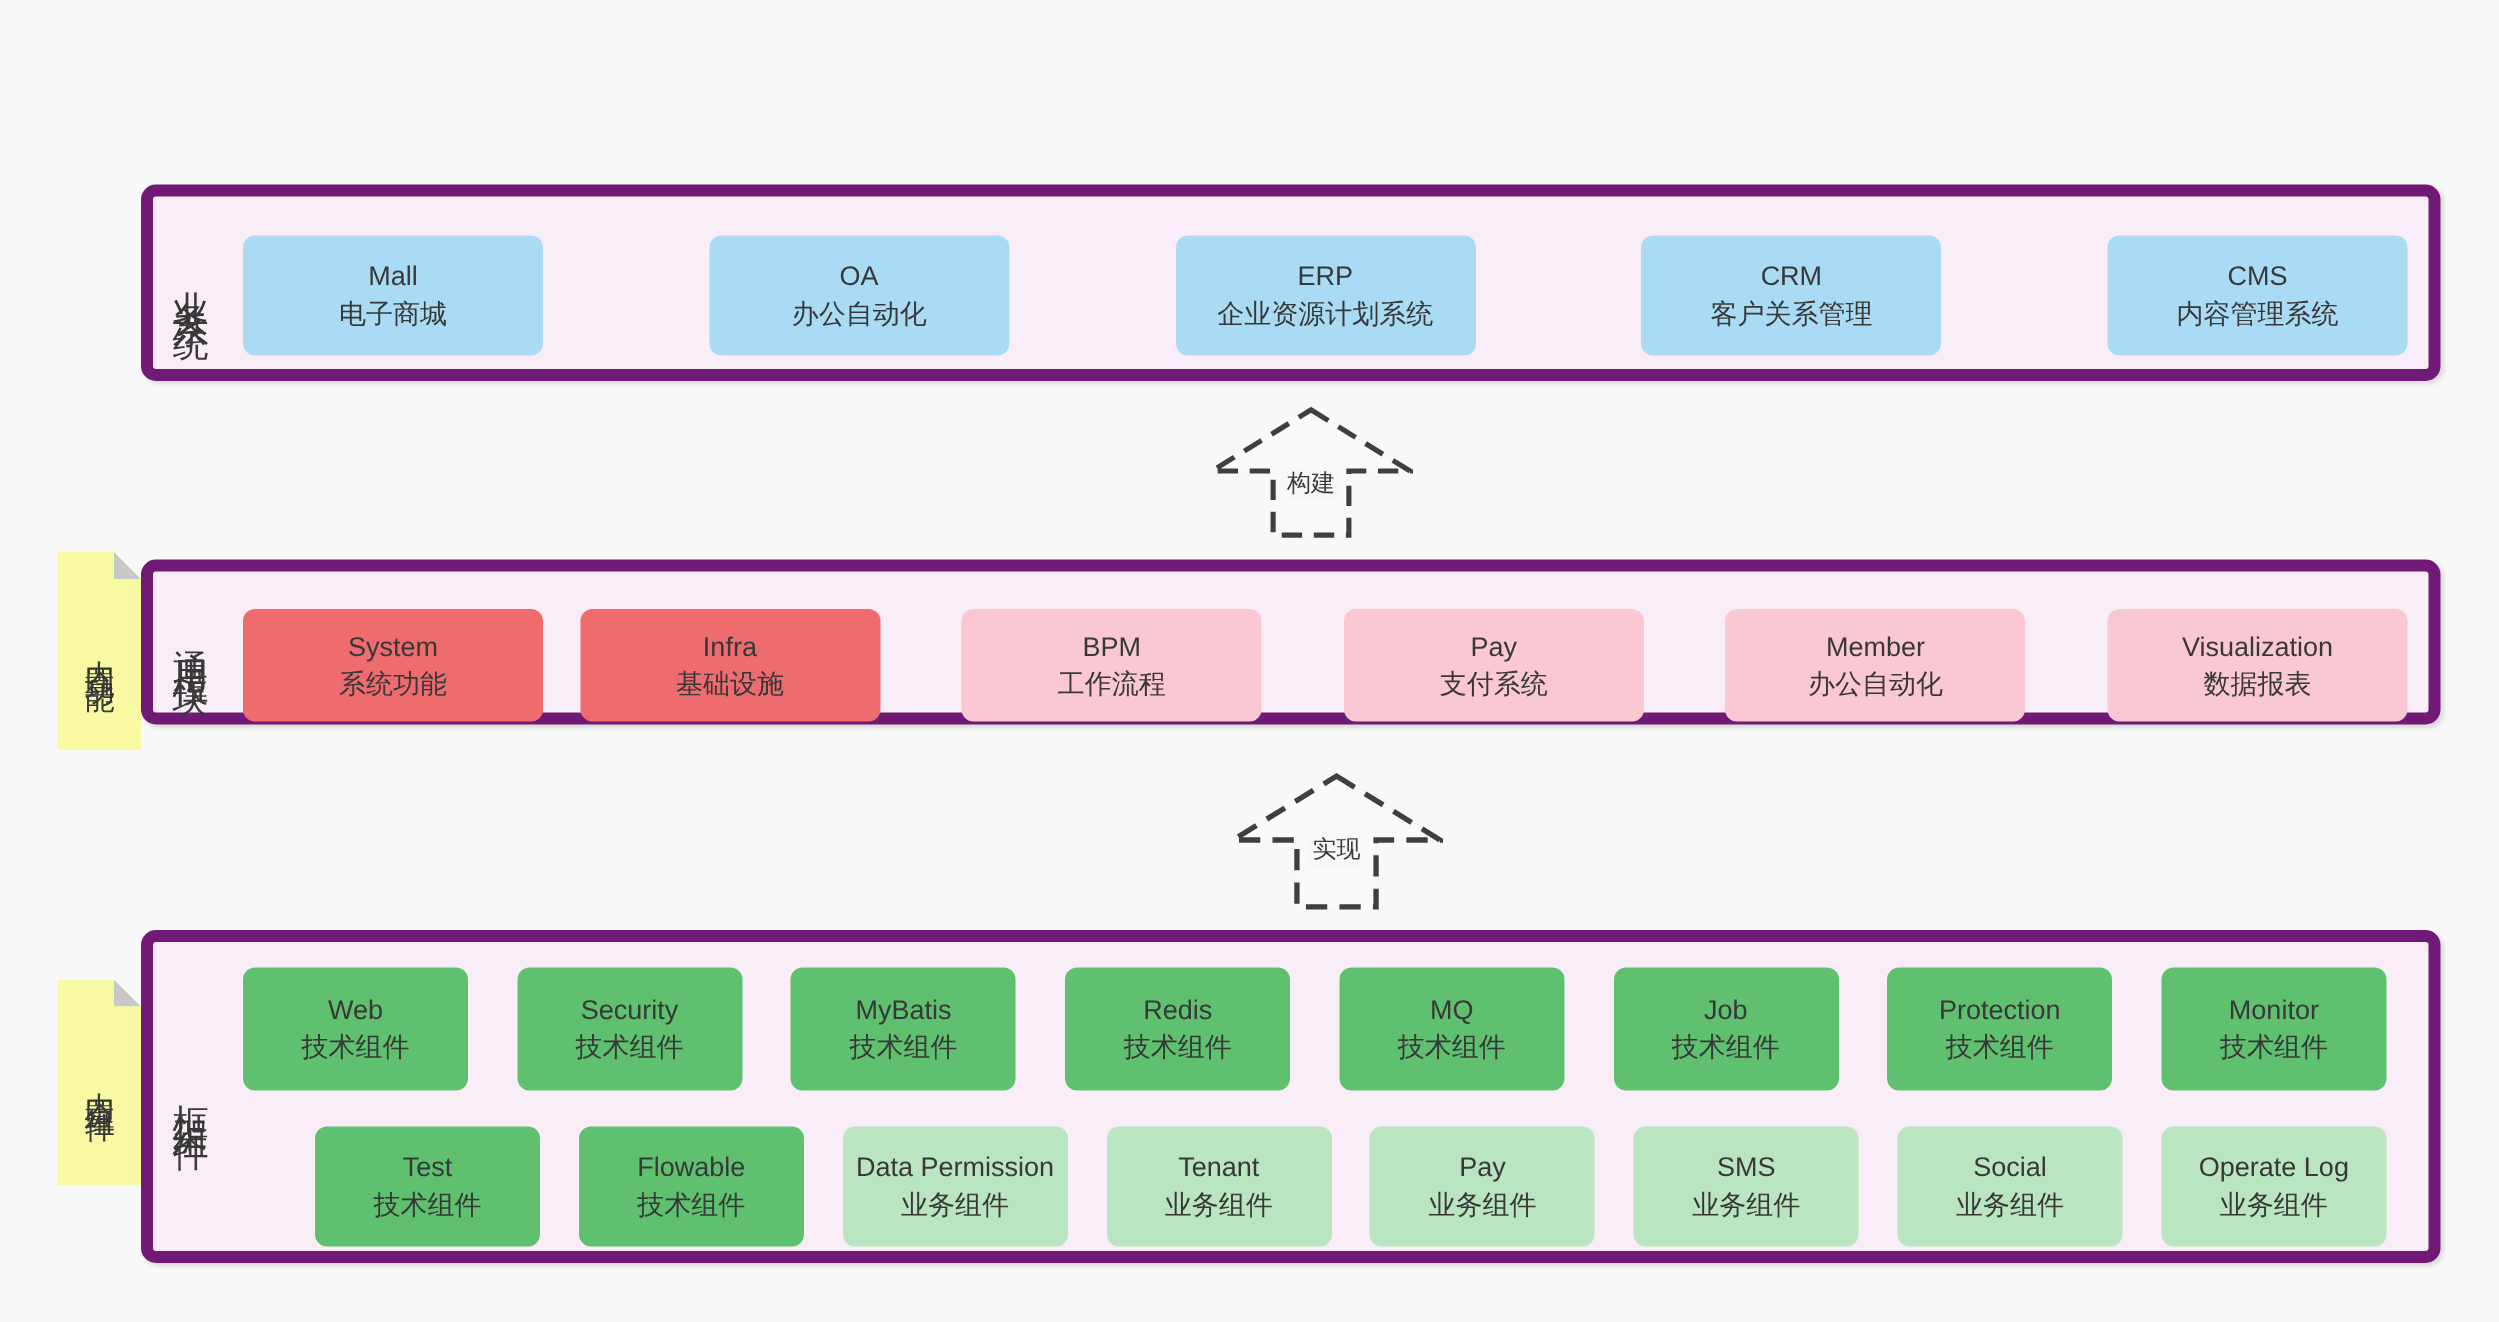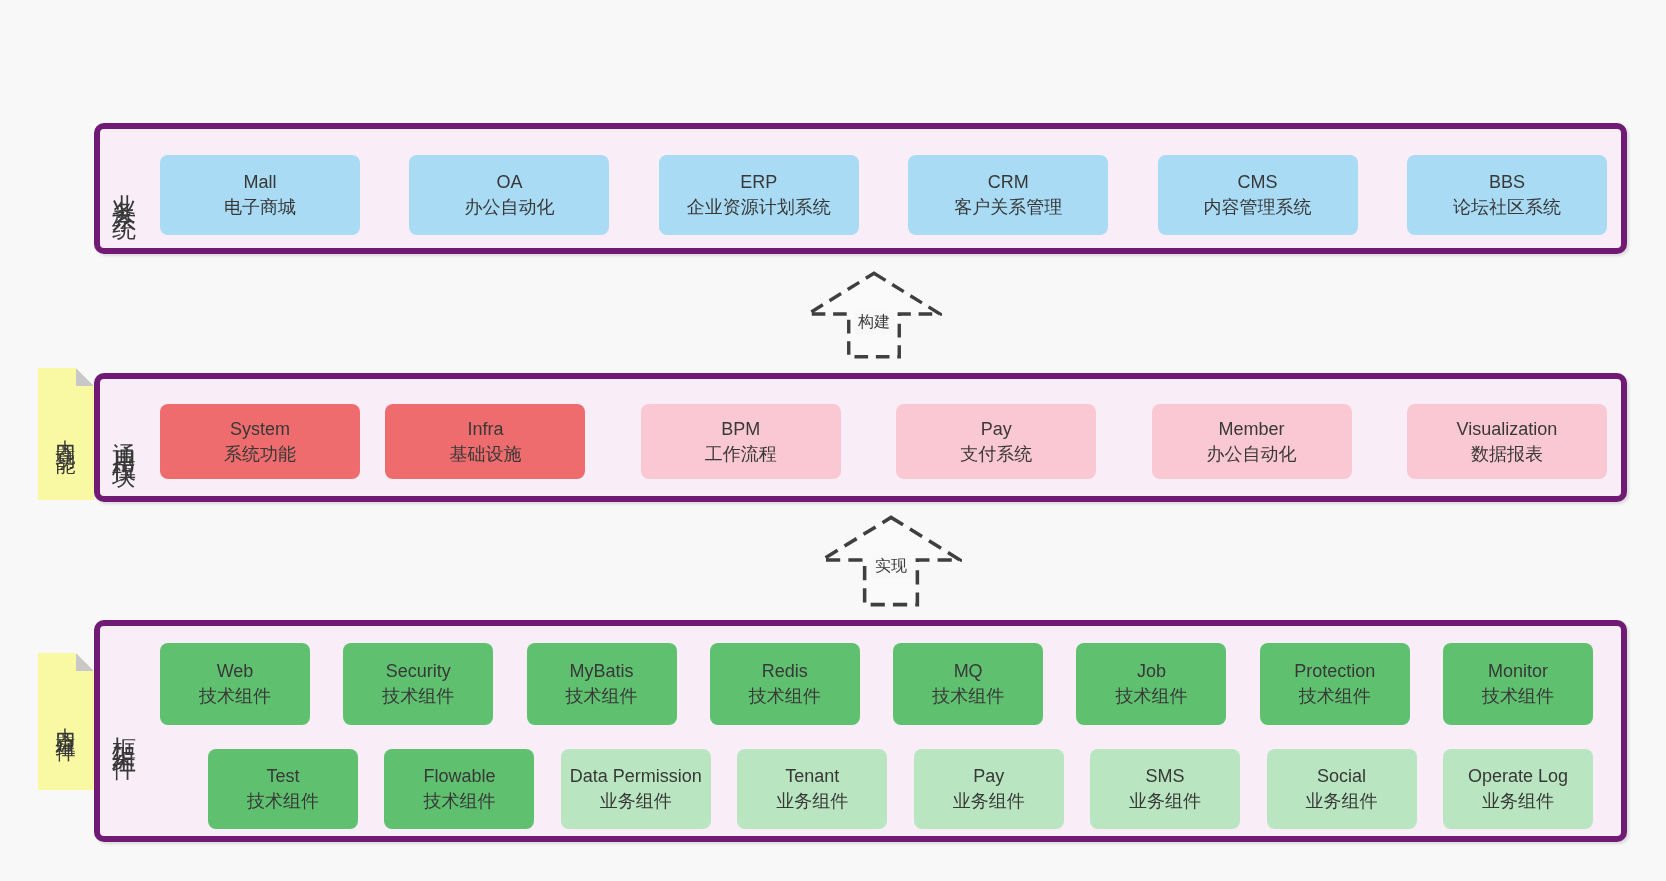--- a/index.html
+++ b/index.html
@@ -1,25 +1,25 @@
 <!DOCTYPE html>
 <html><head>
 <meta charset="utf-8">
 <style>
   html,body{margin:0;padding:0;background:#f8f8f8;}
   .canvas{
     position:relative;width:1666px;height:881px;background:#f8f8f8;overflow:hidden;
     font-family:"Liberation Sans","DejaVu Sans",sans-serif;color:#383838;
   }
   .layer{
-    position:absolute;background:#f9eef7;border:6px solid #701a75;border-radius:10px;
+    position:absolute;background:#f9eef7;border:8px solid #701a75;border-radius:10px;
     box-shadow:2px 2px 3px rgba(0,0,0,0.12);box-sizing:border-box;z-index:1;
   }
   .layer1{left:94px;top:123px;width:1533px;height:131px;}
-  .layer2{left:94px;top:373px;width:1533px;height:129px;}
+  .layer2{left:94px;top:373px;width:1533px;height:110px;}
   .layer3{left:94px;top:620px;width:1533px;height:222px;}
   .vlabel{
     position:absolute;left:12px;top:50%;transform:translateY(-50%);
     writing-mode:vertical-rl;text-orientation:upright;
     font-size:24px;letter-spacing:7px;color:#383838;line-height:1;white-space:nowrap;
   }
   .row{
     position:absolute;left:60px;display:flex;justify-content:space-between;
   }
   .row6{right:14px;}
@@ -85,24 +85,20 @@
         <div>企业资源计划系统</div>
       </div>
       <div class="box blue w200">
         <div>CRM</div>
         <div>客户关系管理</div>
       </div>
       <div class="box blue w200">
         <div>CMS</div>
         <div>内容管理系统</div>
       </div>
-      <div class="box blue w200">
-        <div>BBS</div>
-        <div>论坛社区系统</div>
-      </div>
     </div>
   </div>
 
   <div class="arrow arrow1">
     <svg viewBox="0 0 140 90">
       <polygon points="70,2 138,44 96,44 96,88 44,88 44,44 2,44" fill="#fafafa" stroke="#3f3f3f" stroke-width="3.5" stroke-dasharray="14 8"></polygon>
     </svg>
     <div class="arrow-label">构建</div>
   </div>
 

